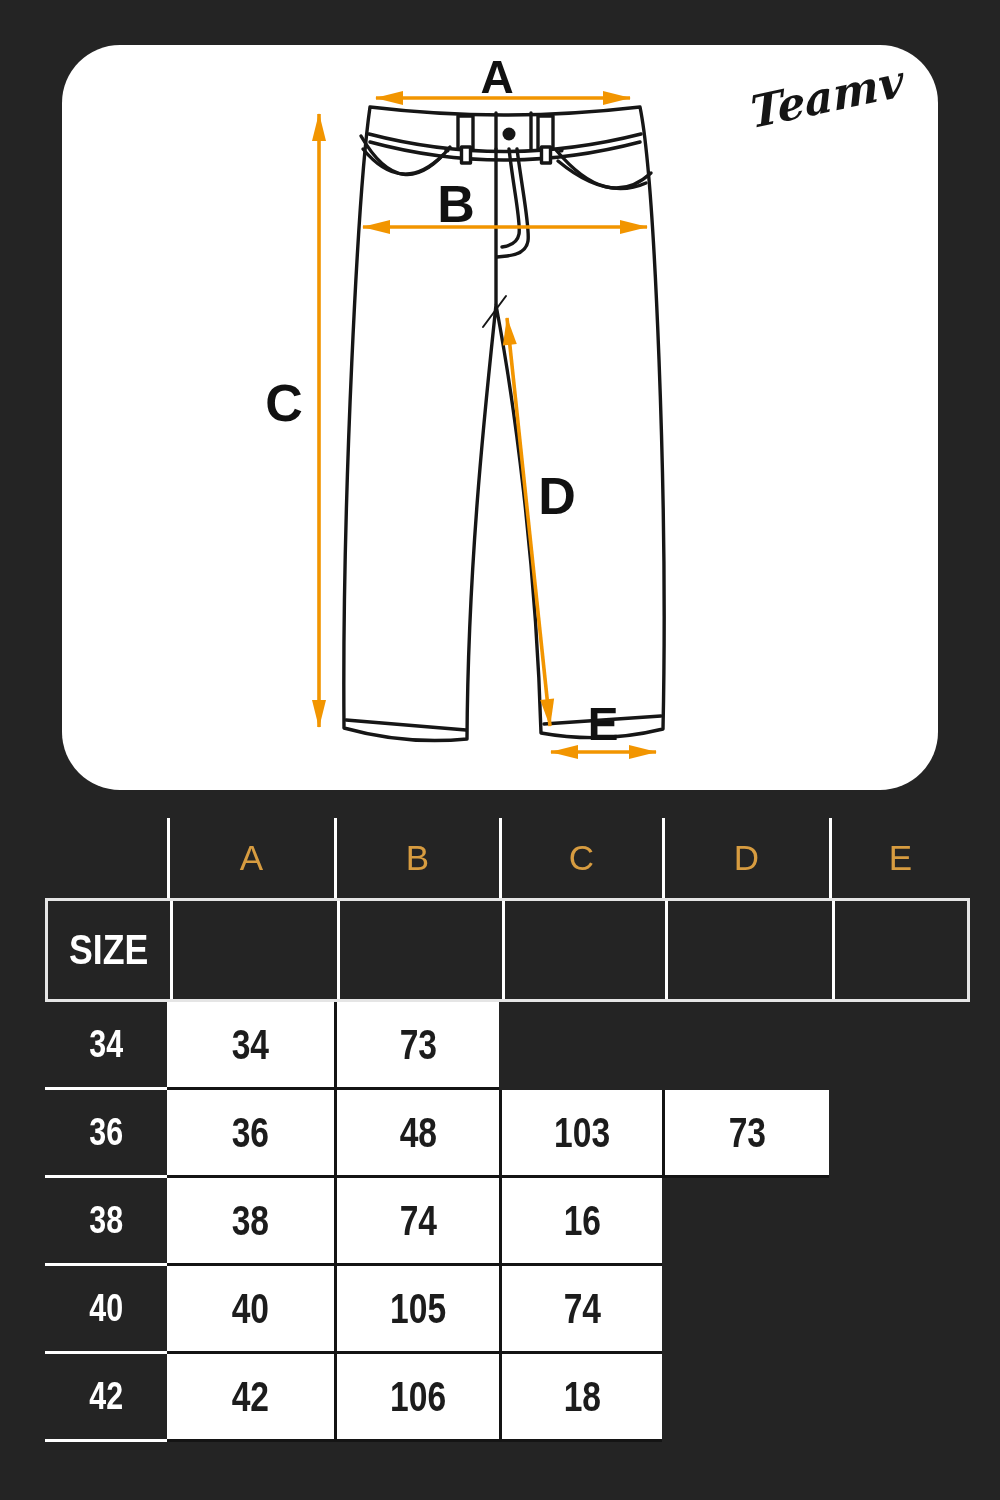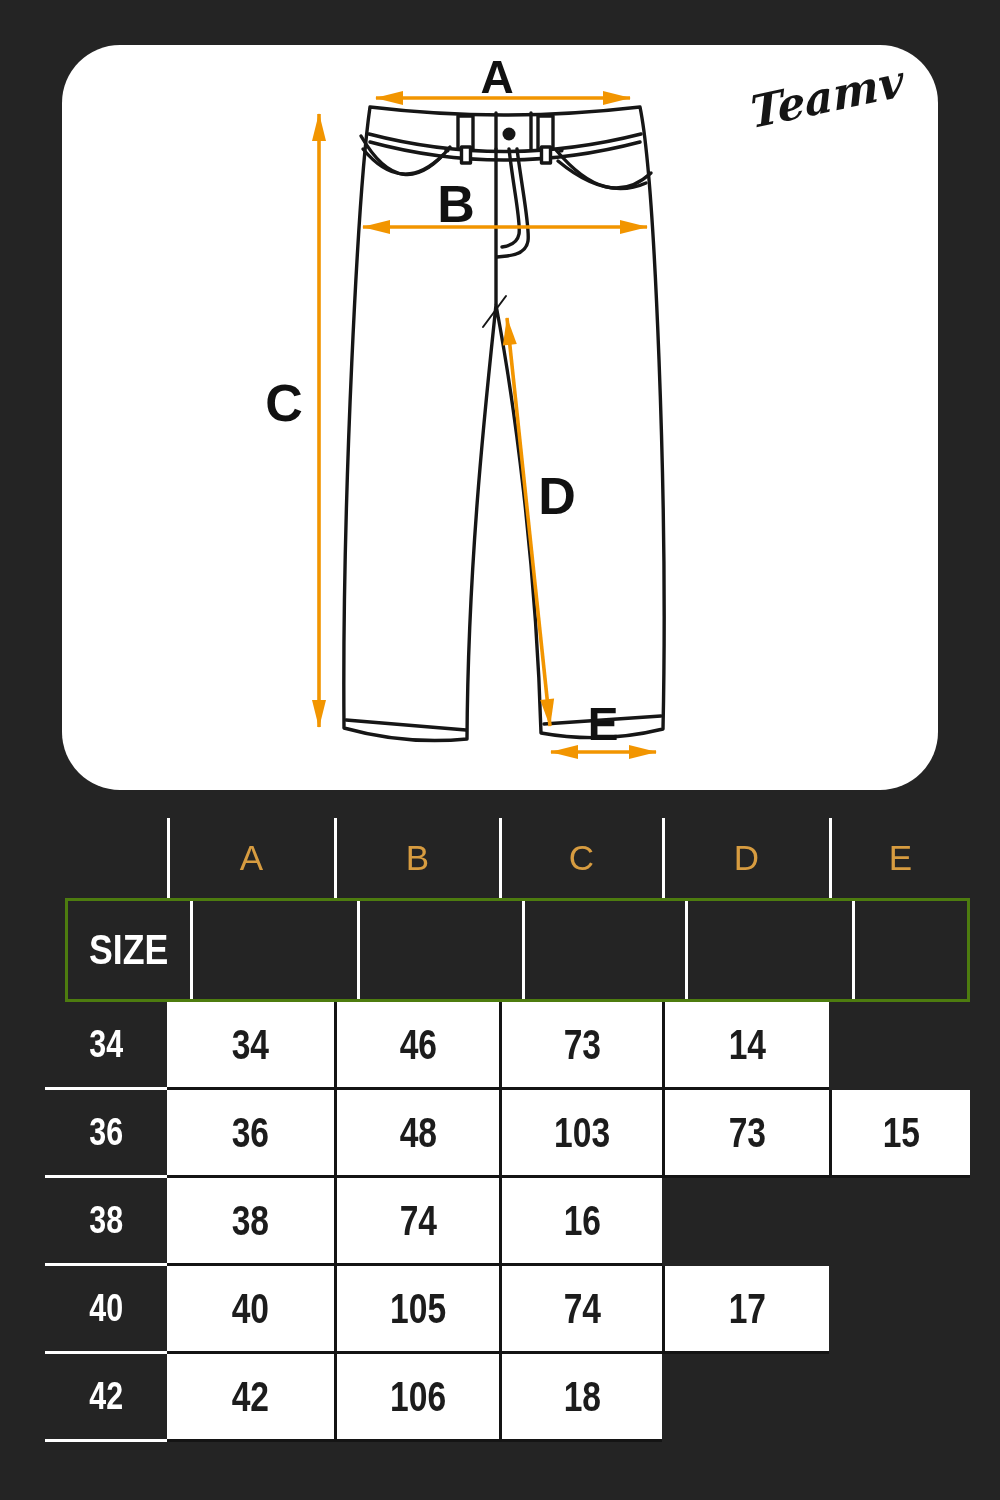--- a/index.html
+++ b/index.html
@@ -12,21 +12,21 @@
   .logo{position:absolute;top:26px;right:26px;width:170px;text-align:center;
         font-family:"DejaVu Serif",serif;font-style:italic;font-weight:bold;
         font-size:44px;color:#151515;transform:rotate(-12deg) skewX(-8deg);}
   
   .table{position:absolute;left:45px;top:818px;width:925px;}
   .row{display:grid;grid-template-columns:122px 167px 165px 163px 167px 141px;}
   .cell{display:flex;align-items:center;justify-content:center;box-sizing:border-box;}
   .head{height:80px;}
   .head .cell + .cell{border-left:3px solid #ffffff;}
   .head .cell{color:#D79C40;font-size:35px;font-weight:400;letter-spacing:1px;}
-  .sizerow{height:104px;border:3px solid #4d7c0f;box-sizing:border-box;margin-left:20px;}
+  .sizerow{height:104px;border:3px solid #e5e5e5;box-sizing:border-box;}
   .sizerow .cell + .cell{border-left:3px solid #ffffff;}
   .sizerow .cell:first-child{color:#ffffff;font-size:42px;font-weight:700;}
   .drow{height:88px;}
   .drow .cell:first-child{color:#ffffff;font-size:38px;font-weight:700;
         border-bottom:3px solid #ffffff;}
   .drow .val{background:#ffffff;color:#1c1c1c;font-size:42px;font-weight:700;
         border-bottom:3px solid #141414;}
   .drow .cell:nth-child(n+3){border-left:3px solid #141414;}
   .cond{display:inline-block;transform:scaleX(0.8);}
   .condsm{display:inline-block;transform:scaleX(0.85);}
@@ -133,49 +133,40 @@
     </div>
 
     <div class="row drow">
       <div class="cell">
           <span class="cond">34</span>
         </div>
       <div class="cell val">
           <span class="cond">34</span>
         </div>
       <div class="cell val">
-          <span class="cond">46</span>
-        </div>
-      <div class="cell val">
           <span class="cond">73</span>
         </div>
-      <div class="cell val">
-          <span class="cond">14</span>
-        </div>
     </div>
 
     <div class="row drow">
       <div class="cell">
           <span class="cond">36</span>
         </div>
       <div class="cell val">
           <span class="cond">36</span>
         </div>
       <div class="cell val">
           <span class="cond">48</span>
         </div>
       <div class="cell val">
           <span class="cond">103</span>
         </div>
       <div class="cell val">
           <span class="cond">73</span>
         </div>
-      <div class="cell val">
-          <span class="cond">15</span>
-        </div>
     </div>
 
     <div class="row drow">
       <div class="cell">
           <span class="cond">38</span>
         </div>
       <div class="cell val">
           <span class="cond">38</span>
         </div>
       <div class="cell val">
@@ -191,23 +182,20 @@
           <span class="cond">40</span>
         </div>
       <div class="cell val">
           <span class="cond">40</span>
         </div>
       <div class="cell val">
           <span class="cond">105</span>
         </div>
       <div class="cell val">
           <span class="cond">74</span>
-        </div>
-      <div class="cell val">
-          <span class="cond">17</span>
         </div>
     </div>
 
     <div class="row drow">
       <div class="cell">
           <span class="cond">42</span>
         </div>
       <div class="cell val">
           <span class="cond">42</span>
         </div>

